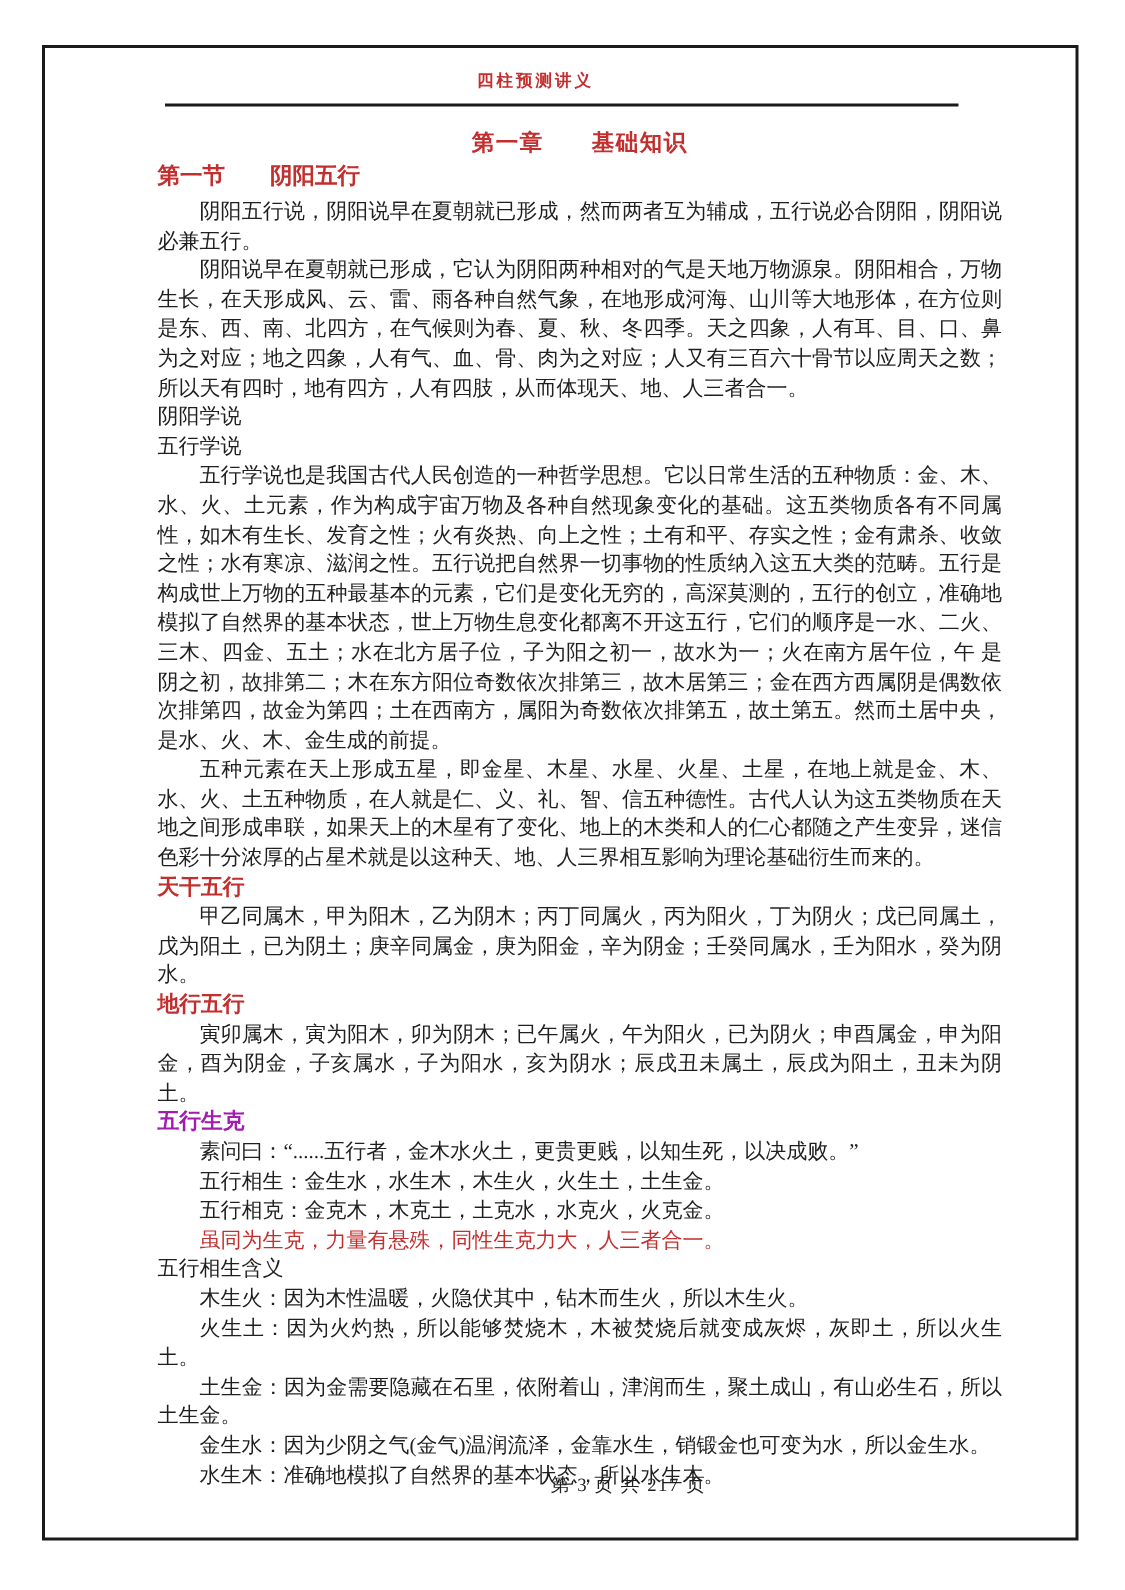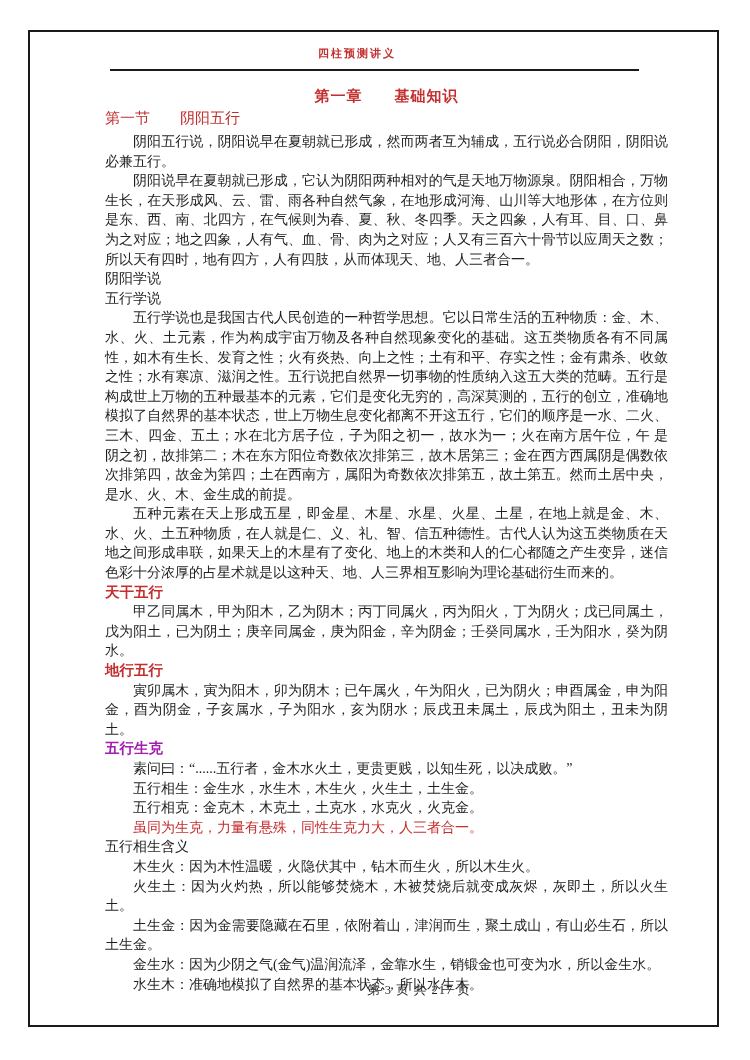--- a/index.html
+++ b/index.html
@@ -20,21 +20,21 @@
   }
   .content{
     position:absolute;left:105px;top:86px;width:563px;
     font-size:14px;line-height:19.6px;
   }
   .chapter{
     margin:0;text-align:center;font-size:15px;font-weight:bold;
     letter-spacing:1px;line-height:20px;
   }
   .section{
-    margin:2px 0 4px 0;font-size:15px;font-weight:normal;line-height:20px;
+    margin:2px 0 4px 0;font-size:15px;font-weight:bold;line-height:20px;
   }
   .blk{margin:0;text-align:justify;}
   .blk.body{text-indent:2em;}
   .blk.subhead{text-indent:0;}
   .blk.redhead{
     font-weight:bold;font-size:14.5px;
     font-family:"Liberation Sans","DejaVu Sans",sans-serif;
   }
   .blk.redline{text-indent:2em;}
   .footer{

